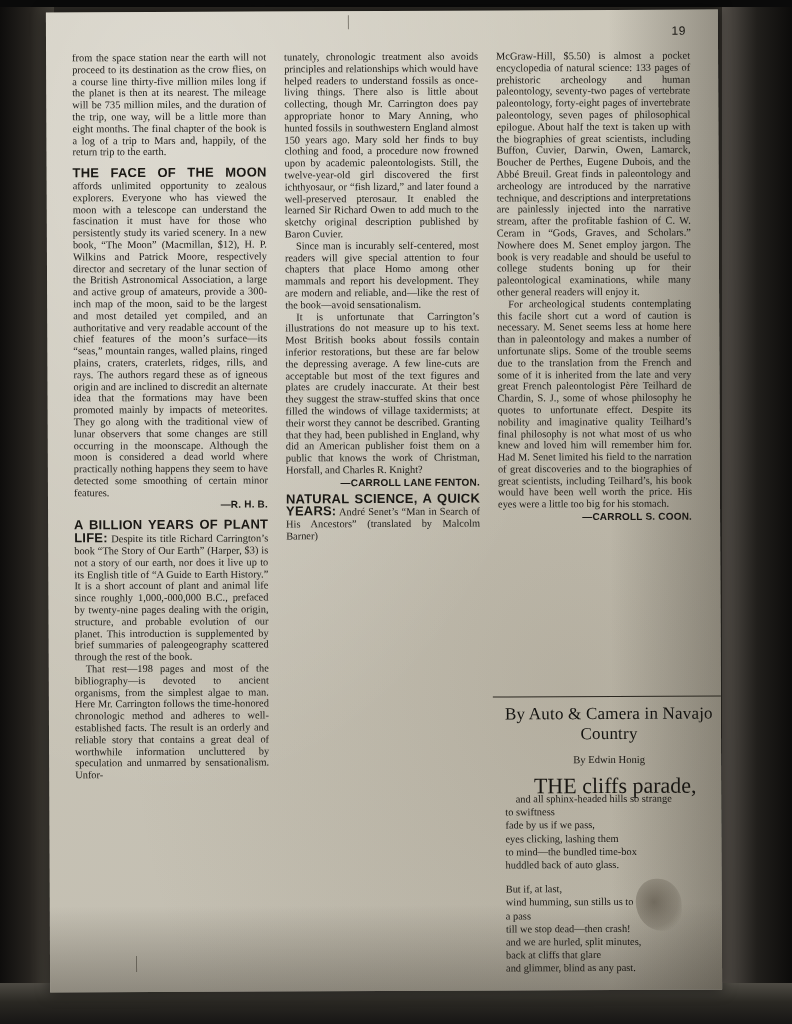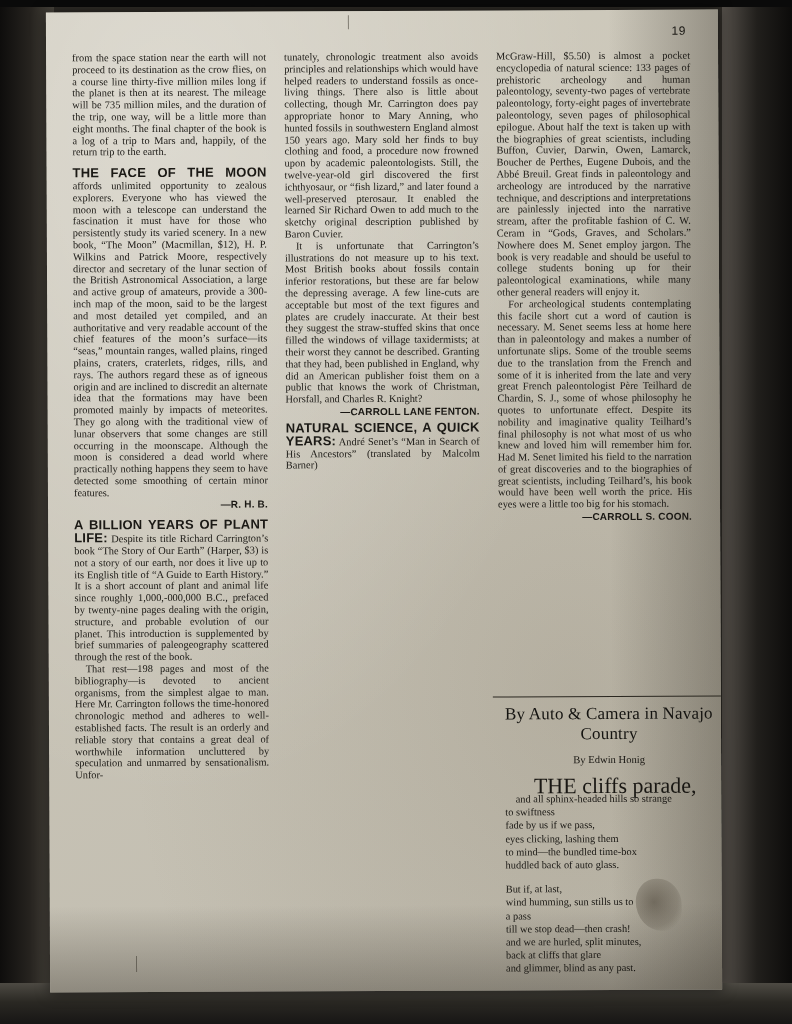--- a/index.html
+++ b/index.html
@@ -211,20 +211,21 @@
           <div class="gap"></div>
           <div class="para"><span class="leadin">THE FACE OF THE MOON</span><span> affords unlimited opportunity to zealous explorers. Everyone who has viewed the moon with a telescope can understand the fascination it must have for those who persistently study its varied scenery. In a new book, “The Moon” (Macmillan, $12), H. P. Wilkins and Patrick Moore, respectively director and secretary of the lunar section of the British Astronomical Association, a large and active group of amateurs, provide a 300-inch map of the moon, said to be the largest and most detailed yet compiled, and an authoritative and very readable account of the chief features of the moon’s surface—its “seas,” mountain ranges, walled plains, ringed plains, craters, craterlets, ridges, rills, and rays. The authors regard these as of igneous origin and are inclined to discredit an alternate idea that the formations may have been promoted mainly by impacts of meteorites. They go along with the traditional view of lunar observers that some changes are still occurring in the moonscape. Although the moon is considered a dead world where practically nothing happens they seem to have detected some smoothing of certain minor features.</span></div>
           <div class="byline-dash">—R. H. B.</div>
           <div class="gap"></div>
           <div class="para"><span class="leadin">A BILLION YEARS OF PLANT LIFE:</span><span> Despite its title Richard Carrington’s book “The Story of Our Earth” (Harper, $3) is not a story of our earth, nor does it live up to its English title of “A Guide to Earth History.” It is a short account of plant and animal life since roughly 1,000,-000,000 B.C., prefaced by twenty-nine pages dealing with the origin, structure, and probable evolution of our planet. This introduction is supplemented by brief summaries of paleogeography scattered through the rest of the book.</span></div>
           <div class="para indent">That rest—198 pages and most of the bibliography—is devoted to ancient organisms, from the simplest algae to man. Here Mr. Carrington follows the time-honored chronologic method and adheres to well-established facts. The result is an orderly and reliable story that contains a great deal of worthwhile information uncluttered by speculation and unmarred by sensationalism. Unfor-</div>
         </div>
 
         <div class="col">
           <div class="para">tunately, chronologic treatment also avoids principles and relationships which would have helped readers to understand fossils as once-living things. There also is little about collecting, though Mr. Carrington does pay appropriate honor to Mary Anning, who hunted fossils in southwestern England almost 150 years ago. Mary sold her finds to buy clothing and food, a procedure now frowned upon by academic paleontologists. Still, the twelve-year-old girl discovered the first ichthyosaur, or “fish lizard,” and later found a well-preserved pterosaur. It enabled the learned Sir Richard Owen to add much to the sketchy original description published by Baron Cuvier.</div>
+          <div class="para indent">Since man is incurably self-centered, most readers will give special attention to four chapters that place Homo among other mammals and report his development. They are modern and reliable, and—like the rest of the book—avoid sensationalism.</div>
           <div class="para indent">It is unfortunate that Carrington’s illustrations do not measure up to his text. Most British books about fossils contain inferior restorations, but these are far below the depressing average. A few line-cuts are acceptable but most of the text figures and plates are crudely inaccurate. At their best they suggest the straw-stuffed skins that once filled the windows of village taxidermists; at their worst they cannot be described. Granting that they had, been published in England, why did an American publisher foist them on a public that knows the work of Christman, Horsfall, and Charles R. Knight?</div>
           <div class="byline-dash">—CARROLL LANE FENTON.</div>
           <div class="gap-sm"></div>
           <div class="para"><span class="leadin">NATURAL SCIENCE, A QUICK YEARS:</span><span> André Senet’s “Man in Search of His Ancestors” (translated by Malcolm Barner)</span></div>
         </div>
 
         <div class="col">
           <div class="para">McGraw-Hill, $5.50) is almost a pocket encyclopedia of natural science: 133 pages of prehistoric archeology and human paleontology, seventy-two pages of vertebrate paleontology, forty-eight pages of invertebrate paleontology, seven pages of philosophical epilogue. About half the text is taken up with the biographies of great scientists, including Buffon, Cuvier, Darwin, Owen, Lamarck, Boucher de Perthes, Eugene Dubois, and the Abbé Breuil. Great finds in paleontology and archeology are introduced by the narrative technique, and descriptions and interpretations are painlessly injected into the narrative stream, after the profitable fashion of C. W. Ceram in “Gods, Graves, and Scholars.” Nowhere does M. Senet employ jargon. The book is very readable and should be useful to college students boning up for their paleontological examinations, while many other general readers will enjoy it.</div>
           <div class="para indent">For archeological students contemplating this facile short cut a word of caution is necessary. M. Senet seems less at home here than in paleontology and makes a number of unfortunate slips. Some of the trouble seems due to the translation from the French and some of it is inherited from the late and very great French paleontologist Père Teilhard de Chardin, S. J., some of whose philosophy he quotes to unfortunate effect. Despite its nobility and imaginative quality Teilhard’s final philosophy is not what most of us who knew and loved him will remember him for. Had M. Senet limited his field to the narration of great discoveries and to the biographies of great scientists, including Teilhard’s, his book would have been well worth the price. His eyes were a little too big for his stomach.</div>
           <div class="byline-dash">—CARROLL S. COON.</div>

